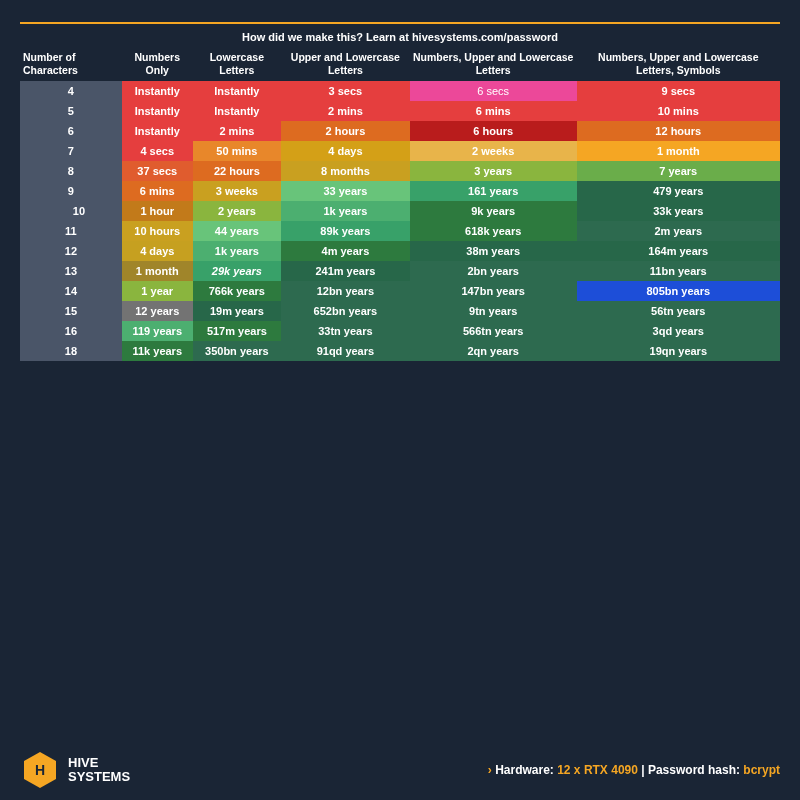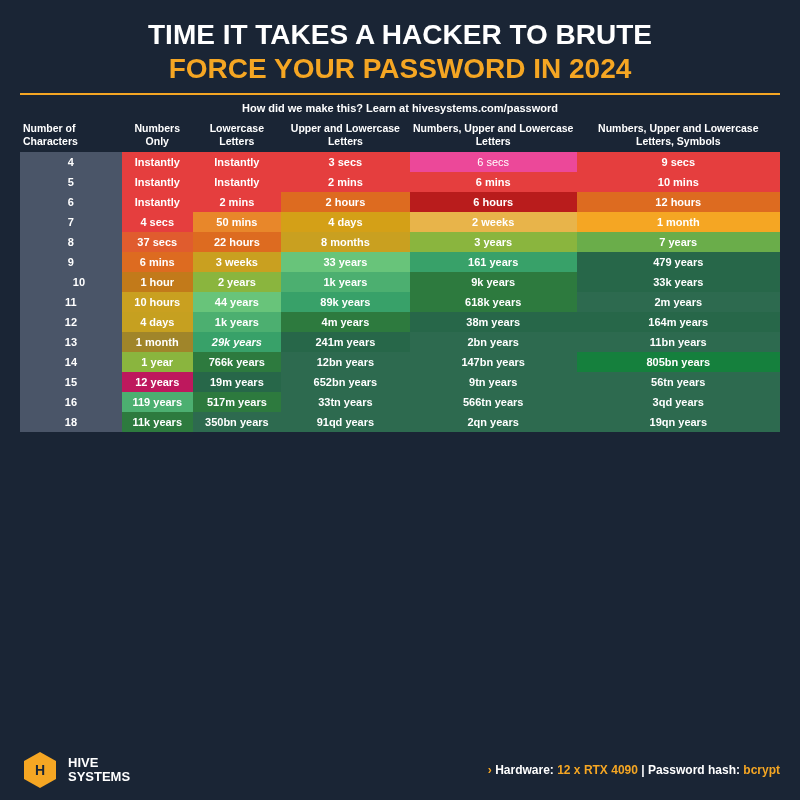--- a/index.html
+++ b/index.html
@@ -100,26 +100,20 @@
       font-weight: bold;
     }
     .footer-info span {
       color: white;
     }
   </style>
 </head>
 <body>
 
 <div class="container">
-  <div class="title">
-    <div>TIME IT TAKES A HACKER TO BRUTE</div>
-    <div>
-      <span>FORCE YOUR PASSWORD IN </span><span style="color:#f5a623">2024</span>
-    </div>
-  </div>
   <div class="subtitle-bar"></div>
   <div class="subtitle">How did we make this? Learn at hivesystems.com/password</div>
 
   <div class="table-wrapper">
     <table>
       <thead>
         <tr>
           <th>Number of Characters</th>
           <th>Numbers Only</th>
           <th>Lowercase Letters</th>
@@ -208,25 +202,25 @@
             <td style="background-color: rgb(39, 103, 73); color: white; font-weight: bold;">241m years</td>
             <td style="background-color: rgb(45, 106, 79); color: white; font-weight: bold;">2bn years</td>
             <td style="background-color: rgb(45, 106, 79); color: white; font-weight: bold;">11bn years</td>
           </tr>
           <tr style="background-color: rgb(45, 55, 72);">
             <td style="background-color: rgb(74, 85, 104); color: white;">14</td>
             <td style="background-color: rgb(138, 181, 62); color: white; font-weight: bold;">1 year</td>
             <td style="background-color: rgb(45, 122, 62); color: white; font-weight: bold;">766k years</td>
             <td style="background-color: rgb(45, 106, 79); color: white; font-weight: bold;">12bn years</td>
             <td style="background-color: rgb(45, 106, 79); color: white; font-weight: bold;">147bn years</td>
-            <td style="background-color: #15803d; color: white; font-weight: bold;">805bn years</td>
+            <td style="background-color: #1d4ed8; color: white; font-weight: bold;">805bn years</td>
           </tr>
           <tr style="background-color: rgb(30, 42, 58);">
             <td style="background-color: rgb(74, 85, 104); color: white;">15</td>
-            <td style="background-color: #be185d; color: white; font-weight: bold;">12 years</td>
+            <td style="background-color: #737373; color: white; font-weight: bold;">12 years</td>
             <td style="background-color: rgb(39, 103, 73); color: white; font-weight: bold;">19m years</td>
             <td style="background-color: rgb(45, 106, 79); color: white; font-weight: bold;">652bn years</td>
             <td style="background-color: rgb(45, 106, 79); color: white; font-weight: bold;">9tn years</td>
             <td style="background-color: rgb(45, 106, 79); color: white; font-weight: bold;">56tn years</td>
           </tr>
           <tr style="background-color: rgb(45, 55, 72);">
             <td style="background-color: rgb(74, 85, 104); color: white;">16</td>
             <td style="background-color: rgb(76, 175, 112); color: white; font-weight: bold;">119 years</td>
             <td style="background-color: rgb(45, 122, 62); color: white; font-weight: bold;">517m years</td>
             <td style="background-color: rgb(45, 106, 79); color: white; font-weight: bold;">33tn years</td>

